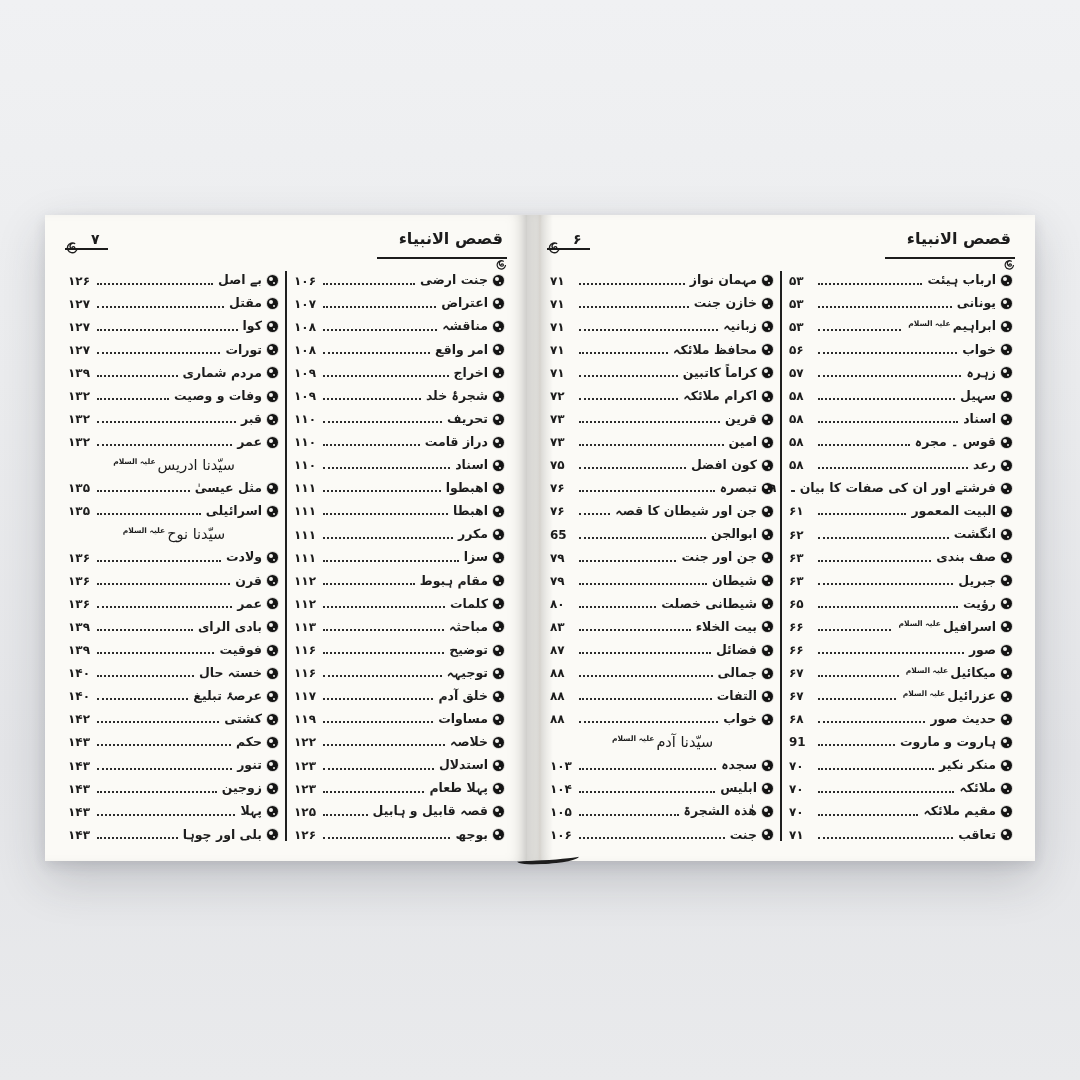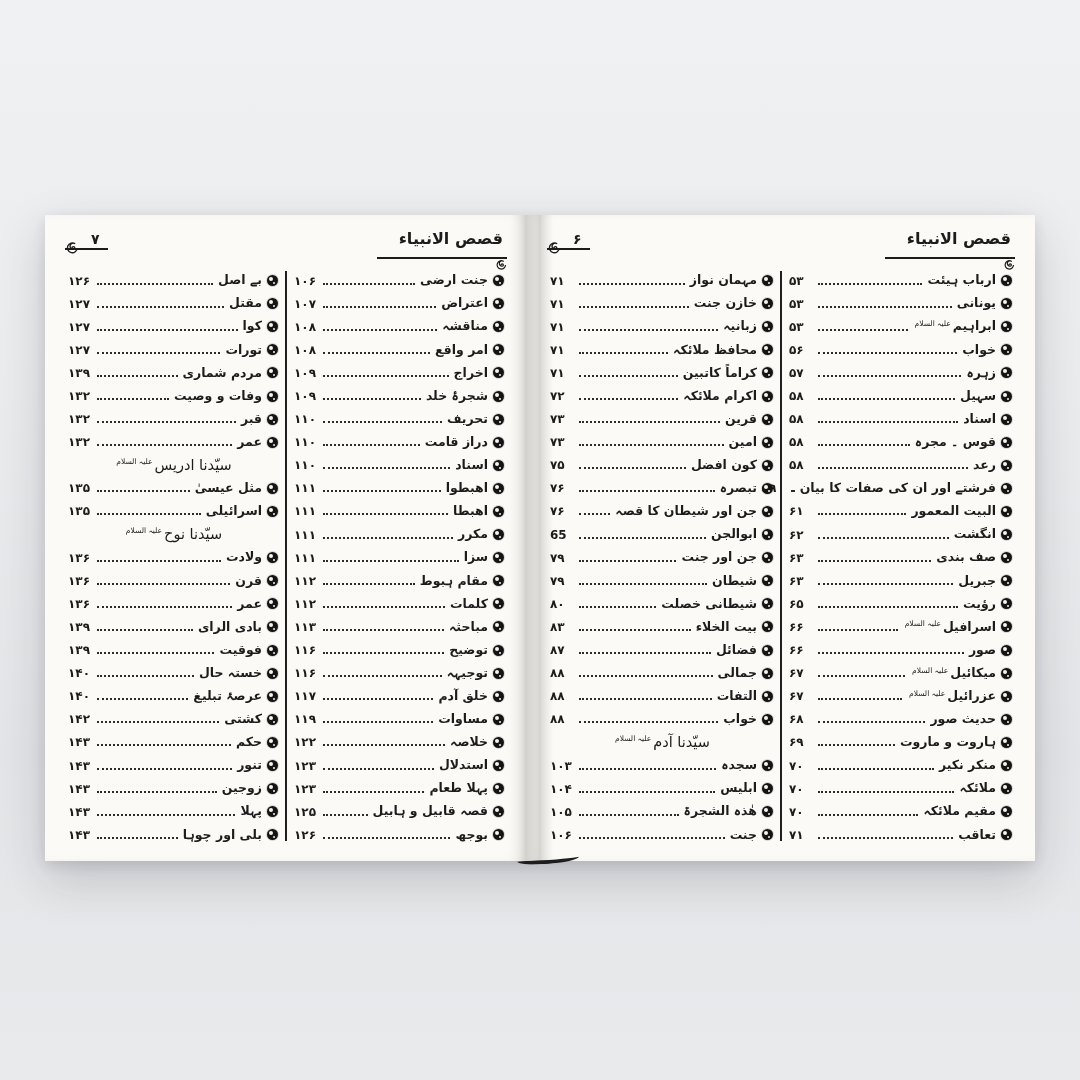--- a/index.html
+++ b/index.html
@@ -55,21 +55,21 @@
   }
   .bullet::after{
     content:"";position:absolute;width:4px;height:4px;border-radius:50%;
     background:#f6f5f1;top:2px;left:2px;
   }
   .bullet::before{
     content:"";position:absolute;width:2px;height:2px;border-radius:50%;
     background:#f6f5f1;bottom:2px;right:3px;
   }
   .t{font-weight:bold;font-size:12.5px;white-space:nowrap;flex:none;line-height:1;}
-  .as{font-size:7.5px;font-weight:normal;margin:0 2px;flex:none;transform:translateY(-3px);display:inline-block;}
+  .as{font-size:7.5px;font-weight:bold;margin:0 2px;flex:none;transform:translateY(-3px);display:inline-block;}
   .leader{
     flex:1 1 auto;min-width:4px;border-bottom:2px dotted #2b2b2b;
     margin:0 5px;transform:translateY(3px);
   }
   .n{
     font-weight:bold;font-size:12px;flex:none;min-width:24px;direction:ltr;
     text-align:left;white-space:nowrap;line-height:1;
   }
   .heading{display:flex;direction:rtl;align-items:center;justify-content:center;height:23.1px;}
   .ht{font-weight:normal;font-size:14.5px;white-space:nowrap;line-height:1;}
@@ -549,21 +549,21 @@
           <div class="row">
             <span class="bullet"></span>
             <span class="t">حدیث صور</span>
             <span class="leader"></span>
             <span class="n">۶۸</span>
           </div>
           <div class="row">
             <span class="bullet"></span>
             <span class="t">ہاروت و ماروت</span>
             <span class="leader"></span>
-            <span class="n">۶۹</span>
+            <span class="n">91</span>
           </div>
           <div class="row">
             <span class="bullet"></span>
             <span class="t">منکر نکیر</span>
             <span class="leader"></span>
             <span class="n">۷۰</span>
           </div>
           <div class="row">
             <span class="bullet"></span>
             <span class="t">ملائکہ</span>

